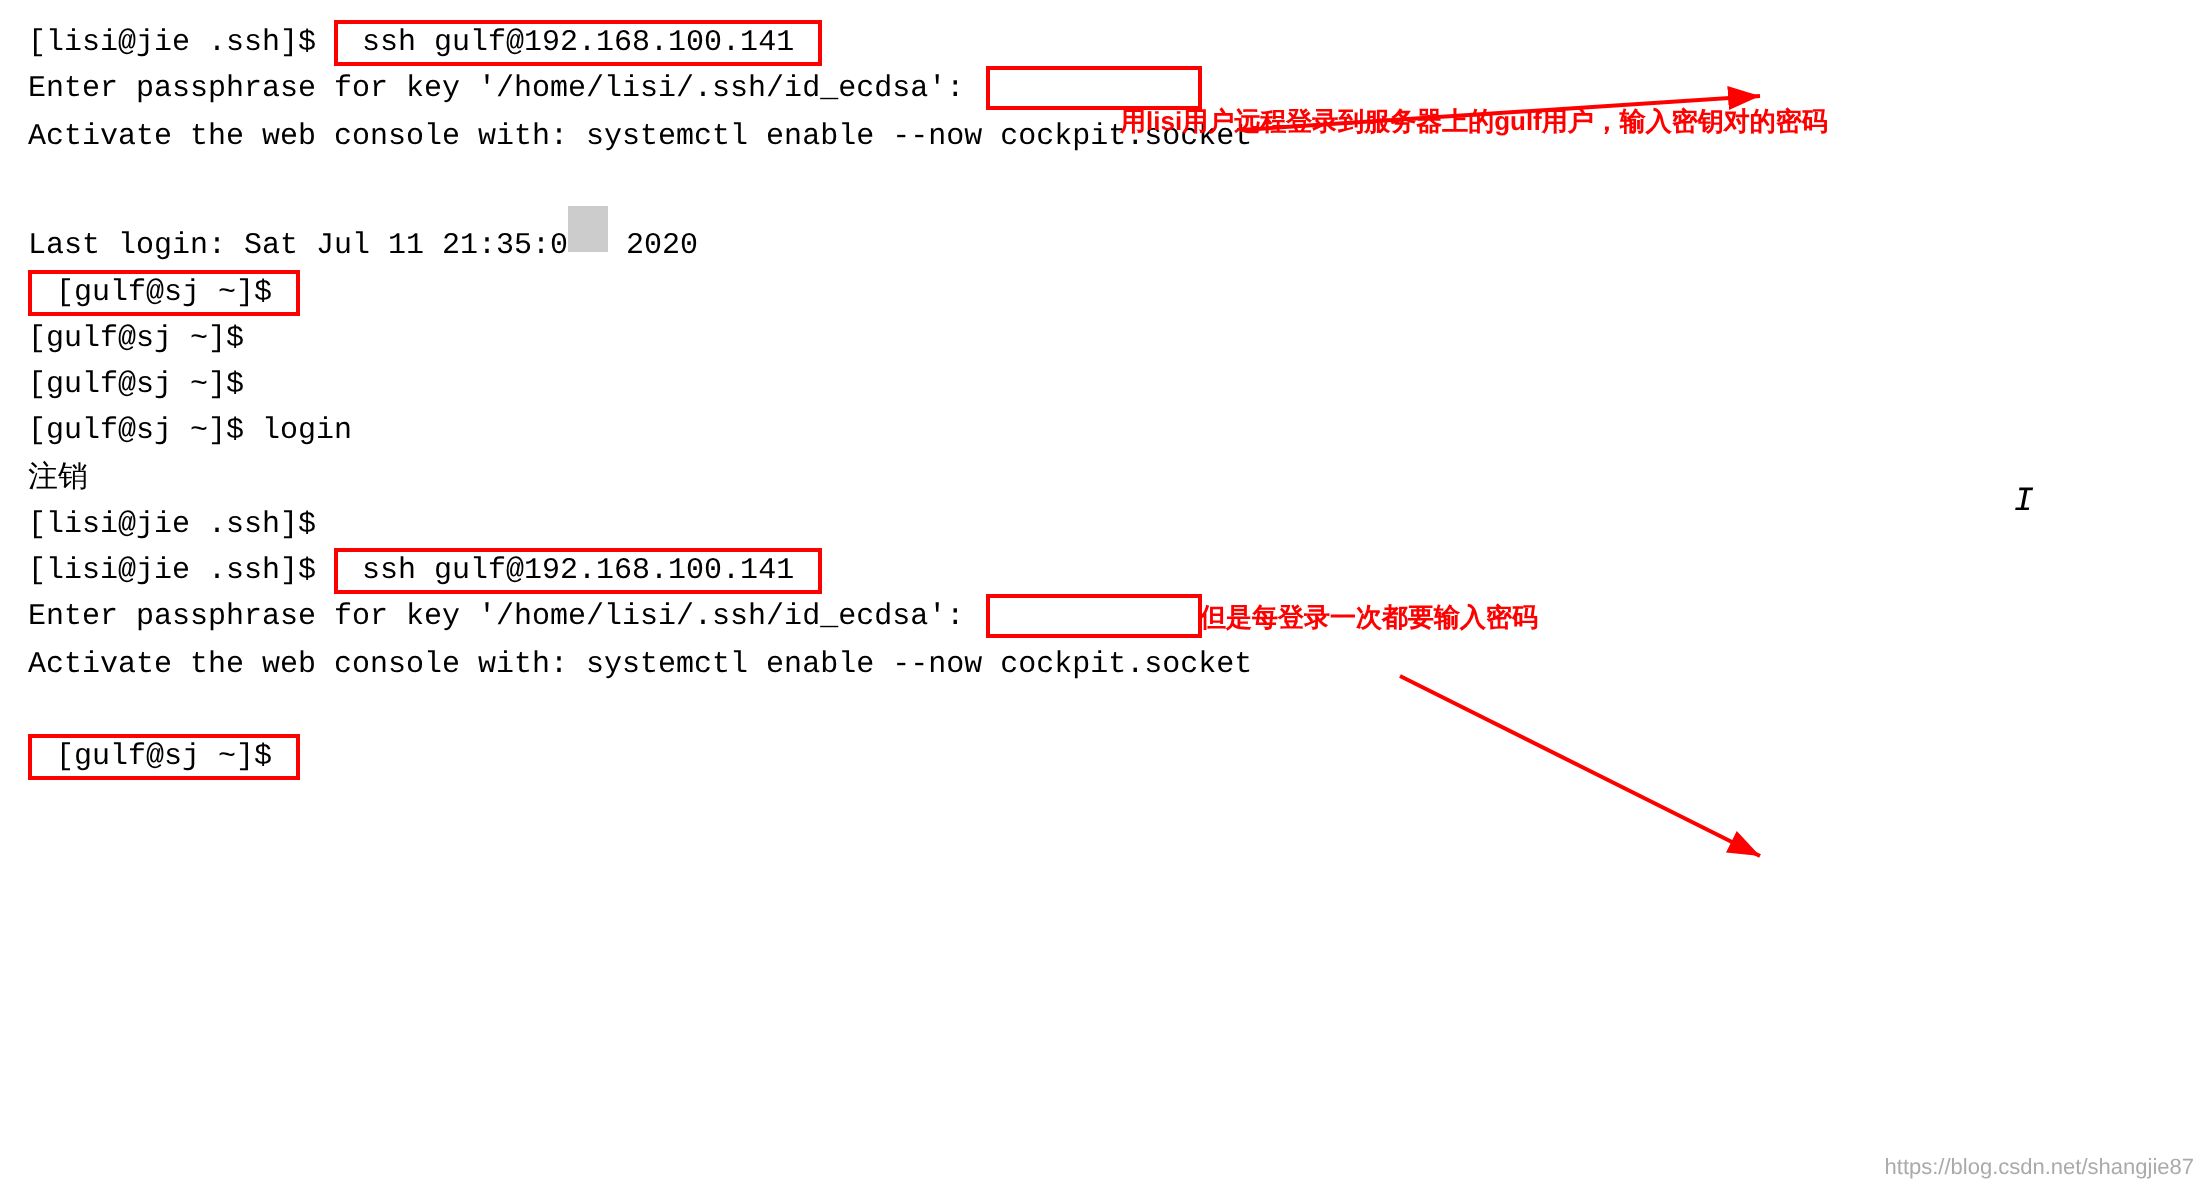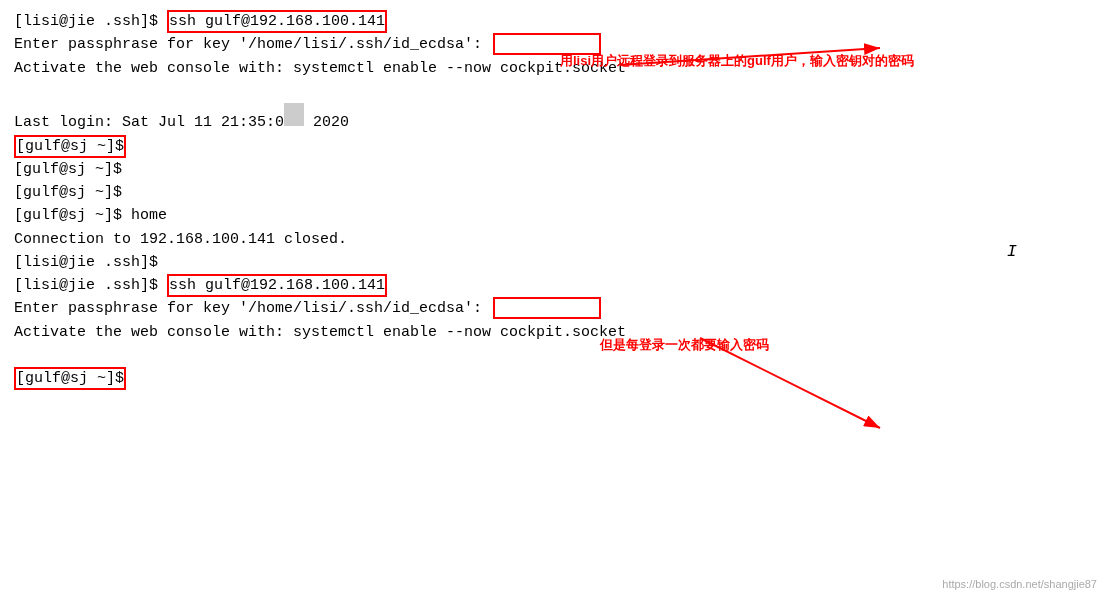--- a/index.html
+++ b/index.html
@@ -19,21 +19,21 @@
       position: relative;
     }
     .line {
       white-space: pre;
       display: block;
     }
     .highlight-box {
       display: inline;
       background: white;
       border: 2px solid red;
-      padding: 1px 0;
+      padding: 1px 12px;
     }
     .annotation {
       position: absolute;
       color: red;
       font-family: SimSun, 'Microsoft YaHei', Arial, sans-serif;
       font-size: 13px;
       font-weight: bold;
       pointer-events: none;
     }
     svg.arrows {
@@ -75,24 +75,24 @@
   <span class="line">Activate the web console with: systemctl enable --now cockpit.socket</span>
 
   <span class="line">&nbsp;</span>
 
   <span class="line">Last login: Sat Jul 11 21:35:0<span style="background:#ccc; color:#ccc; display:inline-block; width:20px; overflow:hidden;">5 </span> 2020</span>
 
   <span class="line"><span class="highlight-box">[gulf@sj ~]$</span></span>
 
   <span class="line">[gulf@sj ~]$</span>
   <span class="line">[gulf@sj ~]$</span>
-  <span class="line">[gulf@sj ~]$ home</span>
+  <span class="line">[gulf@sj ~]$ login</span>
 
+  <span class="line">注销</span>
 
-  <span class="line">Connection to 192.168.100.141 closed.</span>
 
   <span class="line">[lisi@jie .ssh]$</span>
 
   <span class="line"><span>[lisi@jie .ssh]$ </span><span class="highlight-box">ssh gulf@192.168.100.141</span></span>
 
   <span class="line"><span>Enter passphrase for key '/home/lisi/.ssh/id_ecdsa': </span><span class="passphrase-box"></span></span>
 
   <span class="line">Activate the web console with: systemctl enable --now cockpit.socket</span>
 
   <span class="line">&nbsp;</span>
@@ -101,21 +101,21 @@
   <span class="line"><span class="highlight-box">[gulf@sj ~]$</span></span>
 
 </div>
 
 <div class="annotation" style="top: 242px; right: 88px; font-family: 'Courier New', monospace; font-size: 17px; color: black; font-weight: normal; font-style: italic;">I</div>
 
 <div class="annotation" style="top: 52px; left: 560px; font-size: 13px;">
   <span>用lisi用户远程登录到服务器上的gulf用户，输入密钥对的密码</span>
 </div>
 
-<div class="annotation" style="top: 336px; left: 600px; font-size: 13px;">
+<div class="annotation" style="top: 300px; left: 600px; font-size: 13px;">
   <span>但是每登录一次都要输入密码</span>
 </div>
 
 <svg class="arrows" xmlns="http://www.w3.org/2000/svg">
 
   <defs>
     <marker id="arrowhead-red" markerWidth="8" markerHeight="6" refX="8" refY="3" orient="auto">
       <polygon points="0 0, 8 3, 0 6" fill="red"></polygon>
     </marker>
     <marker id="arrowhead-red2" markerWidth="8" markerHeight="6" refX="8" refY="3" orient="auto">

